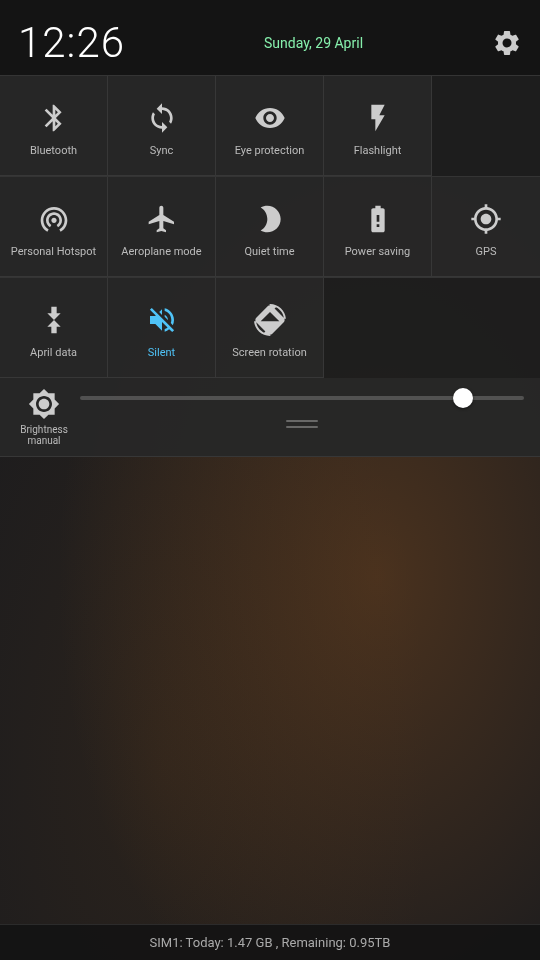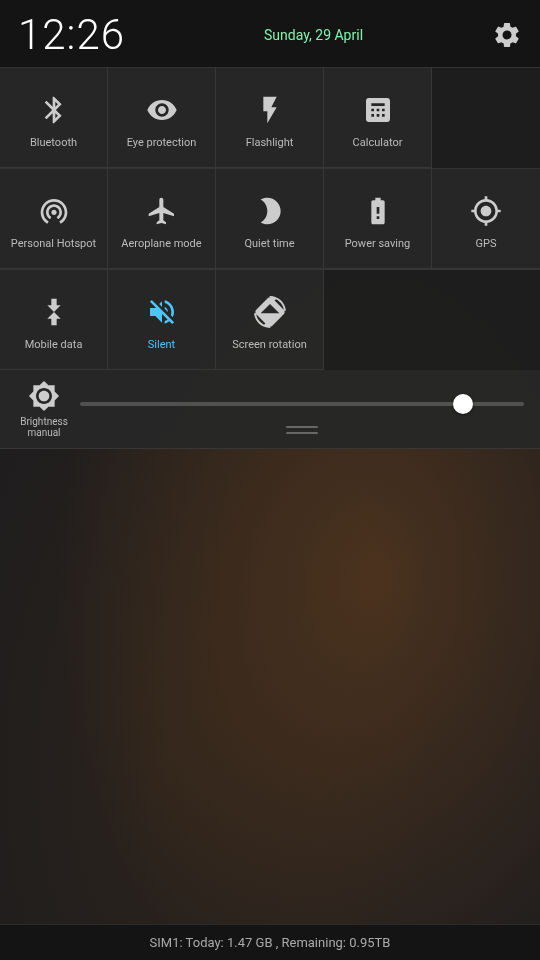--- a/index.html
+++ b/index.html
@@ -27,21 +27,21 @@
       position: relative;
       z-index: 1;
       background: rgba(30, 30, 30, 0.95);
     }
 
     
     .status-bar {
       display: flex;
       align-items: center;
       justify-content: space-between;
-      padding: 10px 18px 8px 18px;
+      padding: 18px 18px 8px 18px;
       background: rgba(20, 20, 20, 0.98);
     }
 
     .time {
       font-size: 42px;
       font-weight: 300;
       letter-spacing: 1px;
       color: #ffffff;
     }
 
@@ -106,21 +106,21 @@
     .tile-label {
       font-size: 11px;
       color: #bbbbbb;
       text-align: center;
       line-height: 1.3;
     }
 
     
     .brightness-row {
       display: flex;
-      align-items: flex-end;
+      align-items: flex-start;
       padding: 10px 16px;
       background: rgba(40, 40, 40, 0.9);
       border-bottom: 1px solid rgba(255,255,255,0.08);
       gap: 8px;
     }
 
     .brightness-icon-wrap {
       display: flex;
       flex-direction: column;
       align-items: center;
@@ -234,47 +234,47 @@
 
     <div class="tile">
       <div class="tile-icon">
         <svg viewBox="0 0 24 24">
             <path d="M17.71,7.71L12,2h-1v7.59L6.41,5L5,6.41L10.59,12L5,17.59L6.41,19L11,14.41V22h1l5.71-5.71l-4.3-4.29L17.71,7.71z M13,5.83l1.88,1.88L13,9.59V5.83z M14.88,16.29L13,18.17v-3.76L14.88,16.29z"></path>
           </svg>
       </div>
       <span class="tile-label">Bluetooth</span>
     </div>
 
+    <div class="tile">
+      <div class="tile-icon">
+        <svg viewBox="0 0 24 24">
+            <path d="M12,4V1L8,5l4,4V6c3.31,0,6,2.69,6,6c0,1.01-0.25,1.97-0.7,2.8l1.46,1.46C19.54,15.03,20,13.57,20,12 C20,7.58,16.42,4,12,4z M12,18c-3.31,0-6-2.69-6-6c0-1.01,0.25-1.97,0.7-2.8L5.24,7.74C4.46,8.97,4,10.43,4,12c0,4.42,3.58,8,8,8 v3l4-4l-4-4V18z"></path>
+          </svg>
+      </div>
+      <span class="tile-label">Sync</span>
+    </div>
 
     <div class="tile">
       <div class="tile-icon">
         <svg viewBox="0 0 24 24">
             <path d="M12,4.5C7,4.5,2.73,7.61,1,12c1.73,4.39,6,7.5,11,7.5s9.27-3.11,11-7.5C21.27,7.61,17,4.5,12,4.5z M12,17 c-2.76,0-5-2.24-5-5s2.24-5,5-5s5,2.24,5,5S14.76,17,12,17z M12,9c-1.66,0-3,1.34-3,3s1.34,3,3,3s3-1.34,3-3S13.66,9,12,9z"></path>
           </svg>
       </div>
       <span class="tile-label">Eye protection</span>
     </div>
 
     <div class="tile">
       <div class="tile-icon">
         <svg viewBox="0 0 24 24">
             <path d="M7,2v11h3v9l7-12h-4l4-8z"></path>
           </svg>
       </div>
       <span class="tile-label">Flashlight</span>
     </div>
 
-    <div class="tile">
-      <div class="tile-icon">
-        <svg viewBox="0 0 24 24">
-            <path d="M19,3H5C3.9,3,3,3.9,3,5v14c0,1.1,0.9,2,2,2h14c1.1,0,2-0.9,2-2V5C21,3.9,20.1,3,19,3z M13,17h-2v-2h2V17z M13,13h-2v-2h2V13z M17,17h-2v-2h2V17z M17,13h-2v-2h2V13z M17,9H7V7h10V9z M9,13H7v-2h2V13z M9,17H7v-2h2V17z"></path>
-          </svg>
-      </div>
-      <span class="tile-label">Calculator</span>
-    </div>
   </div>
 
   <div class="tiles-grid">
 
     <div class="tile">
       <div class="tile-icon">
         <svg viewBox="0 0 24 24">
             <path d="M12,11c-1.1,0-2,0.9-2,2s0.9,2,2,2s2-0.9,2-2S13.1,11,12,11z M18,13c0-3.31-2.69-6-6-6s-6,2.69-6,6c0,2.22,1.21,4.15,3,5.19l1-1.74c-1.19-0.7-2-1.97-2-3.45c0-2.21,1.79-4,4-4s4,1.79,4,4c0,1.48-0.81,2.75-2,3.45l1,1.74C16.79,17.15,18,15.22,18,13z M12,3C6.48,3,2,7.48,2,13c0,3.7,2.01,6.92,4.99,8.65l1-1.73C5.61,18.53,4,15.96,4,13c0-4.42,3.58-8,8-8s8,3.58,8,8c0,2.96-1.61,5.53-4,6.92l1,1.73C19.99,19.92,22,16.7,22,13C22,7.48,17.52,3,12,3z"></path>
           </svg>
       </div>
@@ -320,21 +320,21 @@
 
   <div class="tiles-grid">
 
 
     <div class="tile">
       <div class="tile-icon">
         <svg viewBox="0 0 24 24">
             <path d="M14,2H10v5H7l5,5l5-5h-3V2z M10,22h4v-5h3l-5-5l-5,5h3V22z"></path>
           </svg>
       </div>
-      <span class="tile-label">Mobile data</span>
+      <span class="tile-label">April data</span>
     </div>
 
     <div class="tile active">
       <div class="tile-icon">
         <svg viewBox="0 0 24 24" fill="#4fc3f7">
             <path d="M4.34,2.93L2.93,4.34L7.29,8.7L7,9H3v6h4l5,5v-6.59l4.18,4.18C15.45,18.1,14.76,18.49,14,18.73V20.77 c1.26-0.3,2.41-0.92,3.37-1.74L19.66,21.07l1.41-1.41L4.34,2.93z M19,12c0,0.82-0.15,1.61-0.41,2.34l1.53,1.53 C20.68,14.72,21,13.4,21,12c0-4.28-2.99-7.86-7-8.77v2.06C17.01,6.06,19,8.83,19,12z M12,4L9.91,6.09L12,8.18V4z M16.5,12 c0-1.77-1-3.29-2.5-4.03V9.59l2.45,2.45C16.48,11.72,16.5,11.36,16.5,12z"></path>
           </svg>
       </div>
       <span class="tile-label" style="color:#4fc3f7;">Silent</span>
     </div>

